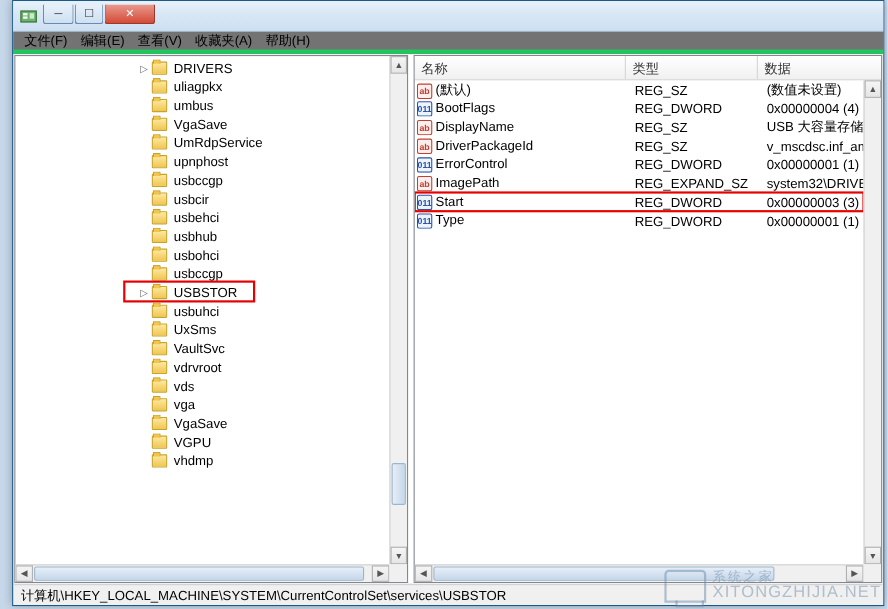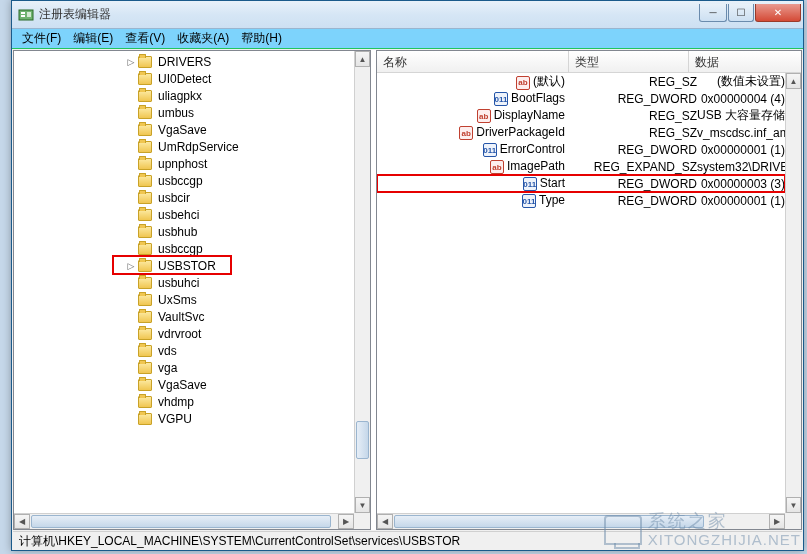--- a/index.html
+++ b/index.html
@@ -8,21 +8,21 @@
 .window { position: absolute; top: 0; left: 11px; width: 793px; height: 551px; background: #f0f0f0; border: 1px solid #1a5a8a; box-shadow: 0 0 8px rgba(0,0,0,0.3); }
 
 .titlebar { height: 28px; background: linear-gradient(to bottom, #e8f1f9 0%, #d6e6f5 50%, #cde0f2 100%); border-bottom: 1px solid #9ab5cf; display: flex; align-items: center; padding: 0 2px 0 6px; }
 .titlebar .icon { width: 16px; height: 16px; margin-right: 5px; }
 .titlebar .title { flex: 1; color: #333; }
 .winbtns { display: flex; gap: 1px; margin-top: -4px; }
 .winbtn { width: 28px; height: 18px; border: 1px solid #6a8bad; border-top: none; background: linear-gradient(to bottom, #e8f1f9, #cde0f2); border-radius: 0 0 3px 3px; display: flex; align-items: center; justify-content: center; font-size: 10px; color: #333; }
 .winbtn.max { width: 26px; }
 .winbtn.close { width: 46px; background: linear-gradient(to bottom, #e99a8f, #d44a36); color: #fff; border-color: #9a3a2a; }
 
-.menubar { height: 20px; background: #7dd3fc; display: flex; align-items: center; padding: 0 4px; border-bottom: 1px solid #22c55e; }
+.menubar { height: 20px; background: #737373; display: flex; align-items: center; padding: 0 4px; border-bottom: 4px solid #22c55e; }
 .menubar span { padding: 2px 6px; cursor: default; }
 
 .client { position: absolute; top: 49px; left: 1px; right: 1px; bottom: 20px; background: #fff; display: flex; }
 
 .tree-pane { width: 358px; border: 1px solid #828790; position: relative; overflow: hidden; background: #fff; }
 .tree-inner { position: absolute; top: 0; left: 0; right: 16px; bottom: 16px; overflow: hidden; padding: 2px 0; }
 .tree-row { height: 17px; display: flex; align-items: center; white-space: nowrap; }
 .tree-indent { display: inline-block; }
 .expander { width: 10px; height: 10px; margin-right: 2px; display: inline-flex; align-items: center; justify-content: center; color: #666; font-size: 9px; }
 .folder-icon { width: 14px; height: 12px; background: linear-gradient(to bottom, #fce9a1, #f0c651); border: 1px solid #c9a227; border-radius: 1px; margin-right: 4px; position: relative; }
@@ -30,21 +30,21 @@
 .tree-label { padding: 0 2px; }
 .tree-row.highlight { position: relative; }
 .tree-row .hl-box { position: absolute; border: 2px solid #e60000; pointer-events: none; }
 
 .splitter { width: 5px; cursor: ew-resize; }
 
 .list-pane { flex: 1; border: 1px solid #828790; position: relative; overflow: hidden; background: #fff; }
 .list-header { height: 22px; background: linear-gradient(to bottom, #fff, #f0f0f0); border-bottom: 1px solid #d5d5d5; display: flex; }
 .list-header .col { border-right: 1px solid #d5d5d5; padding: 3px 6px; color: #333; }
 .list-body { position: absolute; top: 22px; left: 0; right: 16px; bottom: 16px; overflow: hidden; }
-.list-row { height: 17px; display: flex; align-items: center; padding-left: 2px; white-space: nowrap; text-align: right; }
+.list-row { height: 17px; display: flex; align-items: center; padding-left: 2px; white-space: nowrap; }
 .list-row.hl { outline: 2px solid #e60000; outline-offset: -1px; }
 .val-icon { width: 14px; height: 14px; margin-right: 3px; border: 1px solid; border-radius: 2px; display: inline-flex; align-items: center; justify-content: center; font-size: 8px; font-weight: bold; }
 .val-icon.str { border-color: #c04030; color: #c04030; background: #fdeeee; }
 .val-icon.bin { border-color: #2656a9; color: #2656a9; background: #eef3fb; }
 .list-row .c-name { width: 186px; overflow: hidden; }
 .list-row .c-type { width: 120px; overflow: hidden; margin-left: 12px; }
 .list-row .c-data { flex: 1; overflow: hidden; }
 
 .scroll-v { position: absolute; top: 0; right: 0; bottom: 16px; width: 16px; background: #f0f0f0; border-left: 1px solid #d0d0d0; }
 .scroll-v .arrow { height: 16px; background: linear-gradient(#f5f5f5,#e5e5e5); border: 1px solid #b0b0b0; display:flex; align-items:center; justify-content:center; font-size:8px; color:#555; }
@@ -54,40 +54,39 @@
 .scroll-h .arrow.r { float:right; }
 .scroll-h .thumb { position:absolute; top:1px; bottom:1px; background: linear-gradient(to bottom,#e6eef7,#c5d7e9); border:1px solid #9ab5cf; border-radius:2px; }
 .corner { position:absolute; right:0; bottom:0; width:16px; height:16px; background:#f0f0f0; }
 
 .statusbar { position: absolute; bottom: 1px; left: 1px; right: 1px; height: 18px; background: #f0f0f0; padding: 1px 6px; border-top: 1px solid #d0d0d0; }
 
 .watermark { position: absolute; right: 6px; bottom: 6px; color: rgba(110,140,170,0.5); display:flex; align-items:center; gap:6px; pointer-events:none; }
 .watermark .logo { width:38px; height:30px; border:2px solid rgba(110,140,170,0.5); border-radius:4px 4px 0 0; position:relative; }
 .watermark .logo::after { content:''; position:absolute; bottom:-6px; left:8px; width:22px; height:4px; border:2px solid rgba(110,140,170,0.5); border-top:none; }
 .watermark .txt { text-align:left; line-height:1.1; }
-.watermark .txt .cn { font-size:18px; letter-spacing:2px; }
+.watermark .txt .cn { font-size:12px; letter-spacing:2px; }
 .watermark .txt .en { font-size:15px; letter-spacing:1px; }
 
 svg.reg-icon { width:16px; height:16px; }
 </style>
 </head>
 <body>
 
 <div class="window">
 
   <div class="titlebar">
     <span class="icon">
       <svg class="reg-icon" viewBox="0 0 16 16">
           <rect x="1" y="3" width="14" height="10" fill="#6fb36f" stroke="#2a6b2a"></rect>
           <rect x="3" y="5" width="4" height="2" fill="#fff"></rect>
           <rect x="3" y="8" width="4" height="2" fill="#fff"></rect>
           <rect x="9" y="5" width="4" height="5" fill="#cfe8cf"></rect>
         </svg>
     </span>
-    <span class="title">注册表编辑器</span>
     <div class="winbtns">
       <div class="winbtn">─</div>
       <div class="winbtn max">☐</div>
       <div class="winbtn close">✕</div>
     </div>
   </div>
 
   <div class="menubar">
     <span>文件(F)</span>
     <span>编辑(E)</span>
@@ -102,26 +101,20 @@
           <div class="tree-row">
             <span class="tree-indent" style="width:112px"></span>
             <span class="expander">▷</span>
             <span class="folder-icon"></span>
             <span class="tree-label">DRIVERS</span>
           </div>
           <div class="tree-row">
             <span class="tree-indent" style="width:112px"></span>
             <span class="expander"></span>
             <span class="folder-icon"></span>
-            <span class="tree-label">UI0Detect</span>
-          </div>
-          <div class="tree-row">
-            <span class="tree-indent" style="width:112px"></span>
-            <span class="expander"></span>
-            <span class="folder-icon"></span>
             <span class="tree-label">uliagpkx</span>
           </div>
           <div class="tree-row">
             <span class="tree-indent" style="width:112px"></span>
             <span class="expander"></span>
             <span class="folder-icon"></span>
             <span class="tree-label">umbus</span>
           </div>
           <div class="tree-row">
             <span class="tree-indent" style="width:112px"></span>
@@ -157,20 +150,26 @@
             <span class="tree-indent" style="width:112px"></span>
             <span class="expander"></span>
             <span class="folder-icon"></span>
             <span class="tree-label">usbehci</span>
           </div>
           <div class="tree-row">
             <span class="tree-indent" style="width:112px"></span>
             <span class="expander"></span>
             <span class="folder-icon"></span>
             <span class="tree-label">usbhub</span>
+          </div>
+          <div class="tree-row">
+            <span class="tree-indent" style="width:112px"></span>
+            <span class="expander"></span>
+            <span class="folder-icon"></span>
+            <span class="tree-label">usbohci</span>
           </div>
           <div class="tree-row">
             <span class="tree-indent" style="width:112px"></span>
             <span class="expander"></span>
             <span class="folder-icon"></span>
             <span class="tree-label">usbccgp</span>
           </div>
           <div class="tree-row highlight">
             <span class="tree-indent" style="width:112px"></span>
             <span class="expander">▷</span>
@@ -217,27 +216,27 @@
           <div class="tree-row">
             <span class="tree-indent" style="width:112px"></span>
             <span class="expander"></span>
             <span class="folder-icon"></span>
             <span class="tree-label">VgaSave</span>
           </div>
           <div class="tree-row">
             <span class="tree-indent" style="width:112px"></span>
             <span class="expander"></span>
             <span class="folder-icon"></span>
+            <span class="tree-label">VGPU</span>
+          </div>
+          <div class="tree-row">
+            <span class="tree-indent" style="width:112px"></span>
+            <span class="expander"></span>
+            <span class="folder-icon"></span>
             <span class="tree-label">vhdmp</span>
-          </div>
-          <div class="tree-row">
-            <span class="tree-indent" style="width:112px"></span>
-            <span class="expander"></span>
-            <span class="folder-icon"></span>
-            <span class="tree-label">VGPU</span>
           </div>
         </div>
       <div class="scroll-v">
         <div class="arrow" style="position:absolute;top:0;left:0;right:0;">▲</div>
         <div class="thumb" style="top:370px;height:38px;"></div>
         <div class="arrow" style="position:absolute;bottom:0;left:0;right:0;">▼</div>
       </div>
       <div class="scroll-h">
         <div class="arrow">◀</div>
         <div class="thumb" style="left:17px;width:300px;"></div>

